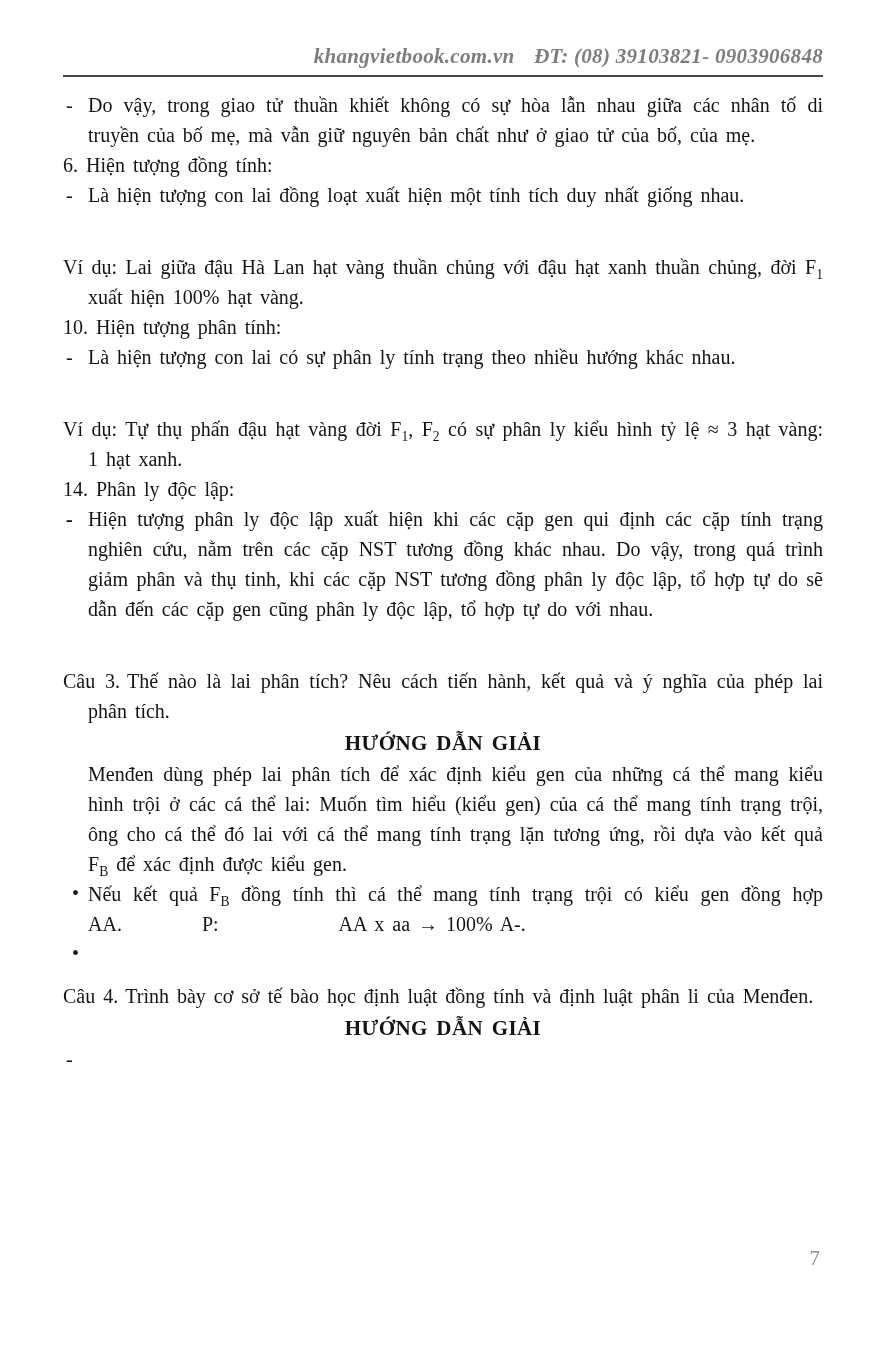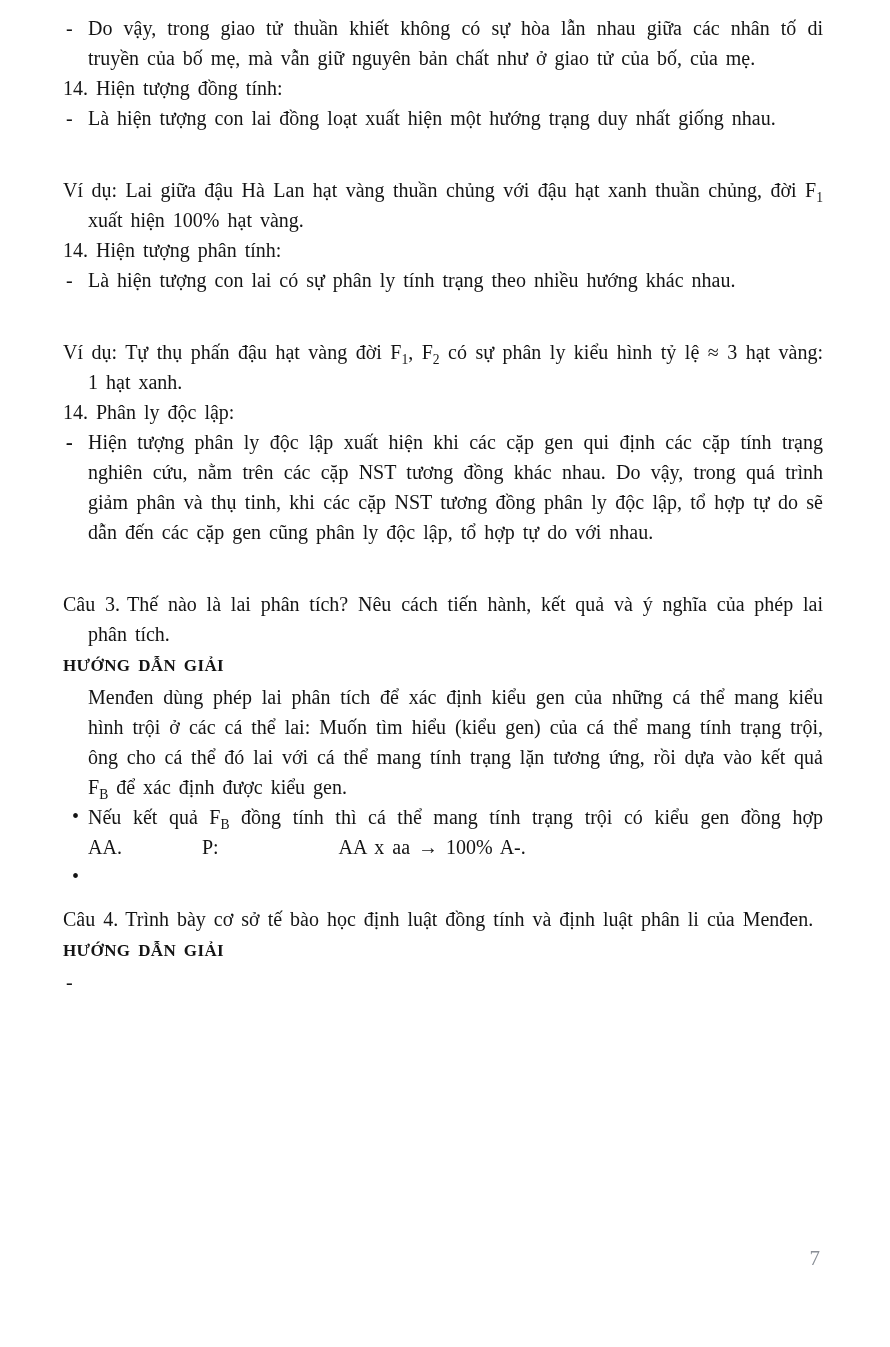--- a/index.html
+++ b/index.html
@@ -32,63 +32,68 @@
     word-spacing:3px;
   }
   .blk{margin:0;padding:0;}
   .blk.dash,.blk.bullet{position:relative;padding-left:25px;}
   .blk.dash .marker{position:absolute;left:3px;top:0;}
   .blk.bullet .marker{position:absolute;left:9px;top:-1px;}
   .blk.hang{padding-left:25px;text-indent:-25px;margin-top:42px;}
   .blk.ind{padding-left:25px;}
   .blk.num{padding-left:0;}
   .blk.heading{
+    text-align:center;
     font-weight:bold;
-    font-size:17px;
+    font-size:21px;
     letter-spacing:0.4px;
     padding:2px 0 1px 0;
   }
   .qlabel{font-weight:normal;margin-right:7px;}
   sub{font-size:0.68em;line-height:0;}
   .page-number{
     position:absolute;
     top:1246px;
     right:70px;
     font-size:21px;
     color:#8a8f96;
   }
 </style>
 </head>
 <body>
 
 <div class="page">
 
+  <div class="header">
+    <span class="site">khangvietbook.com.vn</span>
+    <span class="phone">ĐT: (08) 39103821- 0903906848</span>
+  </div>
 
   <div class="content">
 
     <p class="blk dash">
       <span class="marker">-</span>
       <span>Do vậy, trong giao tử thuần khiết không có sự hòa lẫn nhau giữa các nhân tố di truyền của bố mẹ, mà vẫn giữ nguyên bản chất như ở giao tử của bố, của mẹ.</span>
     </p>
 
     <p class="blk num">
-      <span>14. Hiện tượng đồng tính:</span>
+      <span>6. Hiện tượng đồng tính:</span>
     </p>
 
     <p class="blk dash">
       <span class="marker">-</span>
-      <span>Là hiện tượng con lai đồng loạt xuất hiện một hướng trạng duy nhất giống nhau.</span>
+      <span>Là hiện tượng con lai đồng loạt xuất hiện một tính tích duy nhất giống nhau.</span>
     </p>
 
     <p class="blk hang">
       <span>Ví dụ: Lai giữa đậu Hà Lan hạt vàng thuần chủng với đậu hạt xanh thuần chủng, đời F<sub>1</sub> xuất hiện 100% hạt vàng.</span>
     </p>
 
     <p class="blk num">
-      <span>14. Hiện tượng phân tính:</span>
+      <span>10. Hiện tượng phân tính:</span>
     </p>
 
     <p class="blk dash">
       <span class="marker">-</span>
       <span>Là hiện tượng con lai có sự phân ly tính trạng theo nhiều hướng khác nhau.</span>
     </p>
 
     <p class="blk hang">
       <span>Ví dụ: Tự thụ phấn đậu hạt vàng đời F<sub>1</sub>, F<sub>2</sub> có sự phân ly kiểu hình tỷ lệ ≈ 3 hạt vàng: 1 hạt xanh.</span>
     </p>

